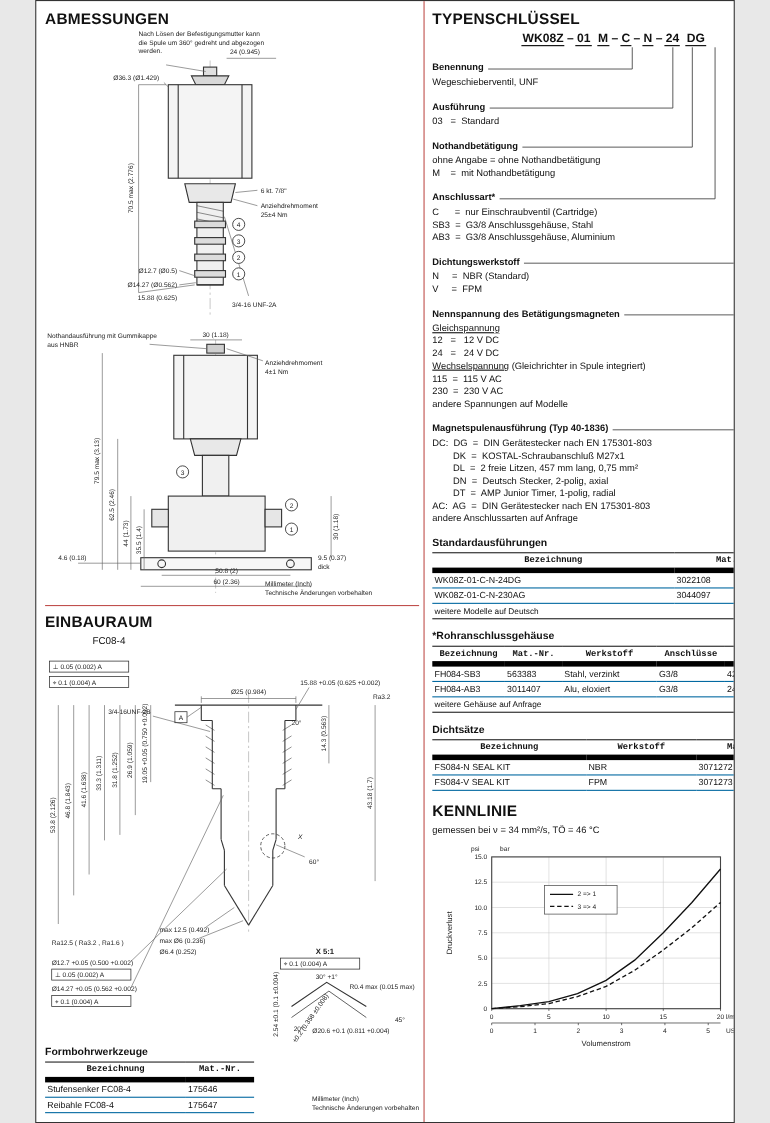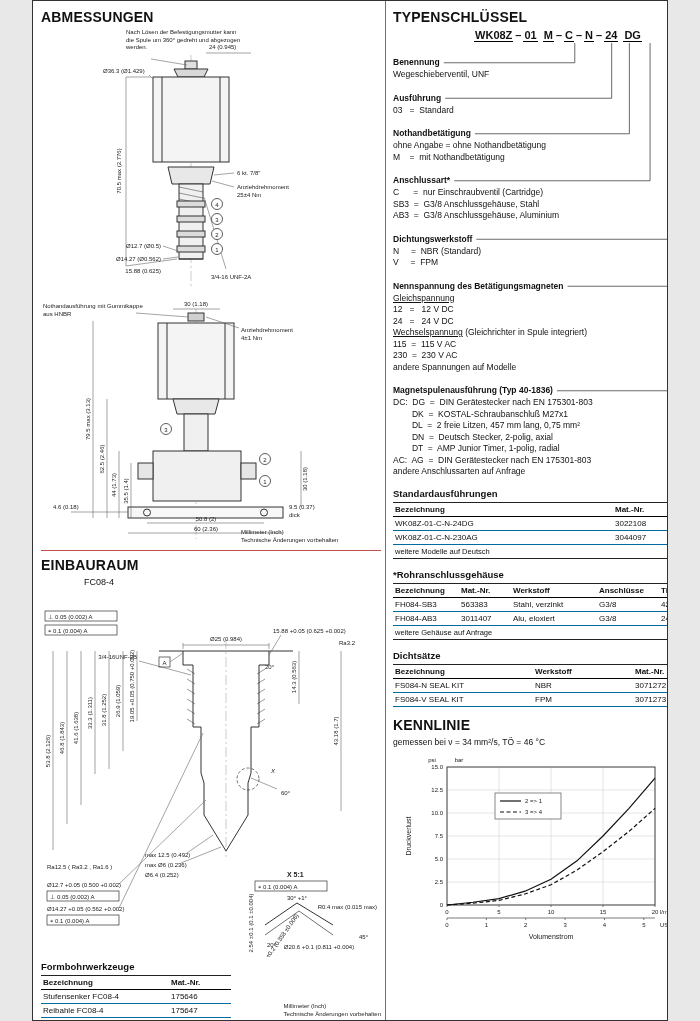--- a/index.html
+++ b/index.html
@@ -3,37 +3,37 @@
 <meta charset="utf-8">
 <style>
   * { box-sizing: border-box; }
   body { margin:0; padding:0; background:#e8e8e8; font-family:"Liberation Sans", sans-serif; color:#111; }
   .page { position:relative; width:636px; height:1021px; background:#fff; border:1px solid #333; margin:0 auto; overflow:hidden; }
   .col-left { position:absolute; left:8px; top:6px; width:340px; }
   .col-right { position:absolute; left:360px; top:6px; width:334px; }
   .divider { position:absolute; left:352px; top:0; width:1px; height:100%; background:#c0504d; }
   h2 { font-size:14px; font-weight:bold; margin:2px 0 4px; letter-spacing:.2px; }
   h3 { font-size:9.5px; font-weight:bold; margin:10px 0 3px; }
-  .subtitle { font-size:9px; margin:0 0 18px;padding-left:43px; }
+  .subtitle { font-size:9px; margin:0 0 8px;padding-left:43px; }
   .redline { height:1px; background:#c0504d; margin:4px 0 6px; }
   .drawing { position:relative; }
   .d1 { height:272px; } .d2 { height:245px; } .d3 { height:352px; }
   .note { position:absolute; font-size:6px; line-height:7.5px; color:#222; }
   .note-d1 { left:85px; top:0; width:120px; }
   .note-d2 { left:2px; top:2px; width:105px; }
   .fnote { font-size:6px; line-height:7.5px; color:#222; }
   .fnote-d2 { position:absolute; left:200px; top:228px; }
   svg { display:block; }
   svg text { font-family:"Liberation Sans", sans-serif; fill:#222; }
   .dim { font-size:6px; }
   .dimb { font-size:7px; font-weight:bold; }
   .bottom-row { display:flex; justify-content:space-between; align-items:flex-end; margin-top:4px; }
   .fbw { width:190px; }
   table { border-collapse:collapse; width:100%; table-layout:fixed; }
-  th { font-size:8px; text-align:left; border-top:1px solid #222; border-bottom:1px solid #000000; padding:2px; font-weight:bold; }
+  th { font-size:8px; text-align:center; border-top:1px solid #222; border-bottom:5px solid #000000; padding:2px; font-weight:bold;font-family:Liberation Mono, monospace; }
   td { font-size:8px; padding:2px; border-bottom:1px solid #0369a1;margin-top:48px; }
   .tbl-note { font-size:7.5px; padding:2px; border-bottom:1px solid #222; }
   .ts-block { position:relative; padding-right:2px; }
   .code-line { font-size:11px; font-weight:bold; text-align:center; margin:3px 2px 10px 0; white-space:nowrap; }
   .cp { border-bottom:1.3px solid #000; padding:0 1px; }
   .dash { padding:0 2px; }
   .sp { display:inline-block; width:5px; }
   .ts-sec { margin-top:6px; }
   .ts-h { font-size:8.5px; font-weight:bold; line-height:11.5px; display:inline-block; }
   .ts-line { font-size:8.5px; line-height:11.5px; white-space:pre-wrap; }

